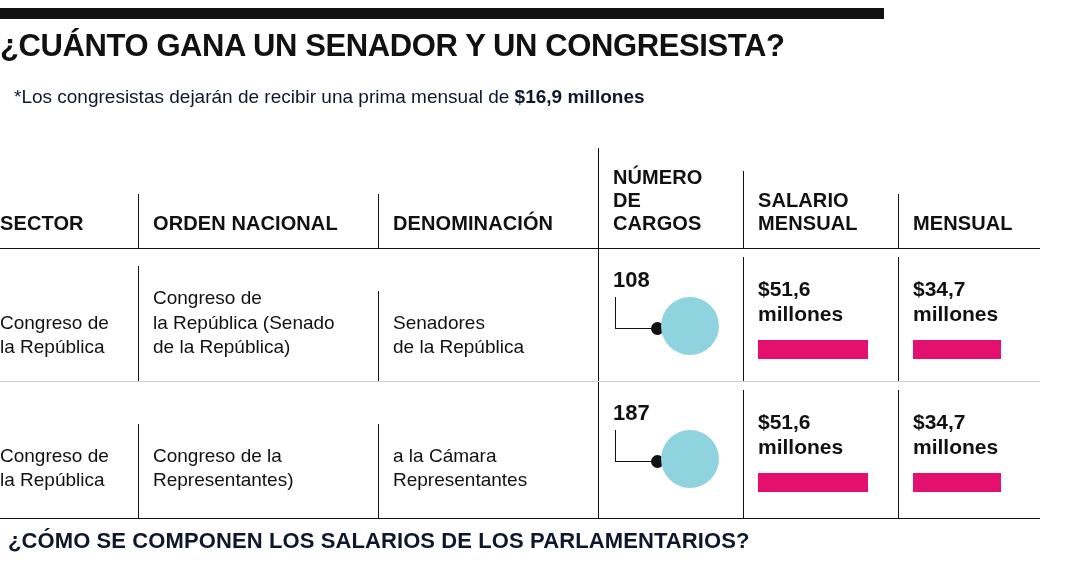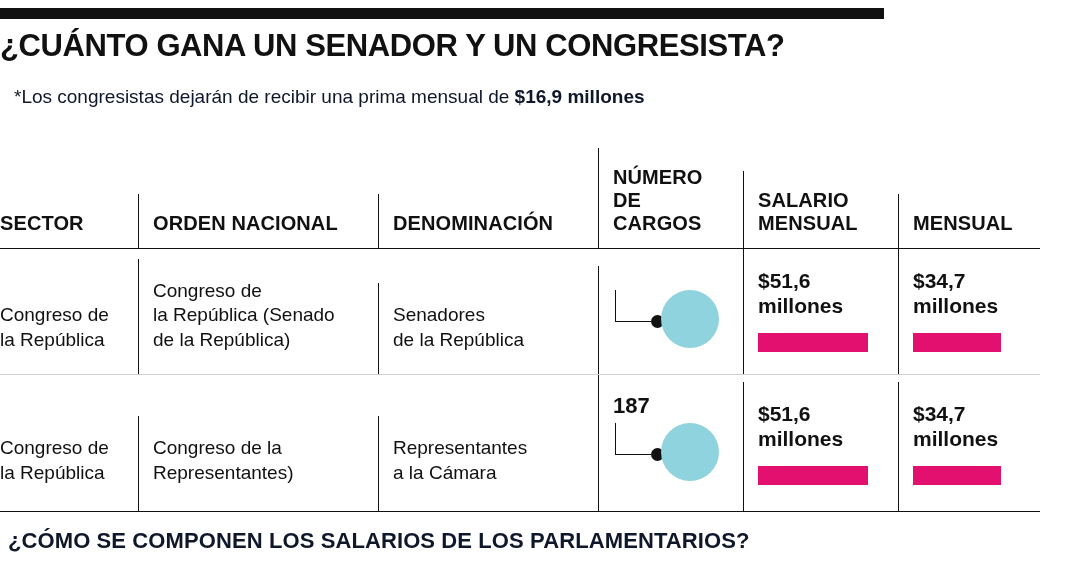--- a/index.html
+++ b/index.html
@@ -227,20 +227,21 @@
       <div class="cell c-entidad vsep">
         <div>Congreso de</div>
         <div>la República (Senado</div>
         <div>de la República)</div>
       </div>
       <div class="cell c-cargo vsep">
         <div>Senadores</div>
         <div>de la República</div>
       </div>
       <div class="cell c-numero vsep">
+        <span class="num">108</span>
         <div class="bubble-wrap">
           <span class="leader"></span>
           <span class="leader-h"></span>
           <span class="dot"></span>
           <span class="circle"></span>
         </div>
       </div>
       <div class="cell c-salario vsep">
         <span class="money">$51,6</span>
         <span class="money">millones</span>
@@ -258,22 +259,22 @@
     <div class="row body-row row-2">
       <div class="cell c-sector">
         <div>Congreso de</div>
         <div>la República</div>
       </div>
       <div class="cell c-entidad vsep">
         <div>Congreso de la</div>
         <div>Representantes)</div>
       </div>
       <div class="cell c-cargo vsep">
+        <div>a la Cámara</div>
         <div>Representantes</div>
-        <div>a la Cámara</div>
       </div>
       <div class="cell c-numero vsep">
         <span class="num">187</span>
         <div class="bubble-wrap">
           <span class="leader"></span>
           <span class="leader-h"></span>
           <span class="dot"></span>
           <span class="circle"></span>
         </div>
       </div>

